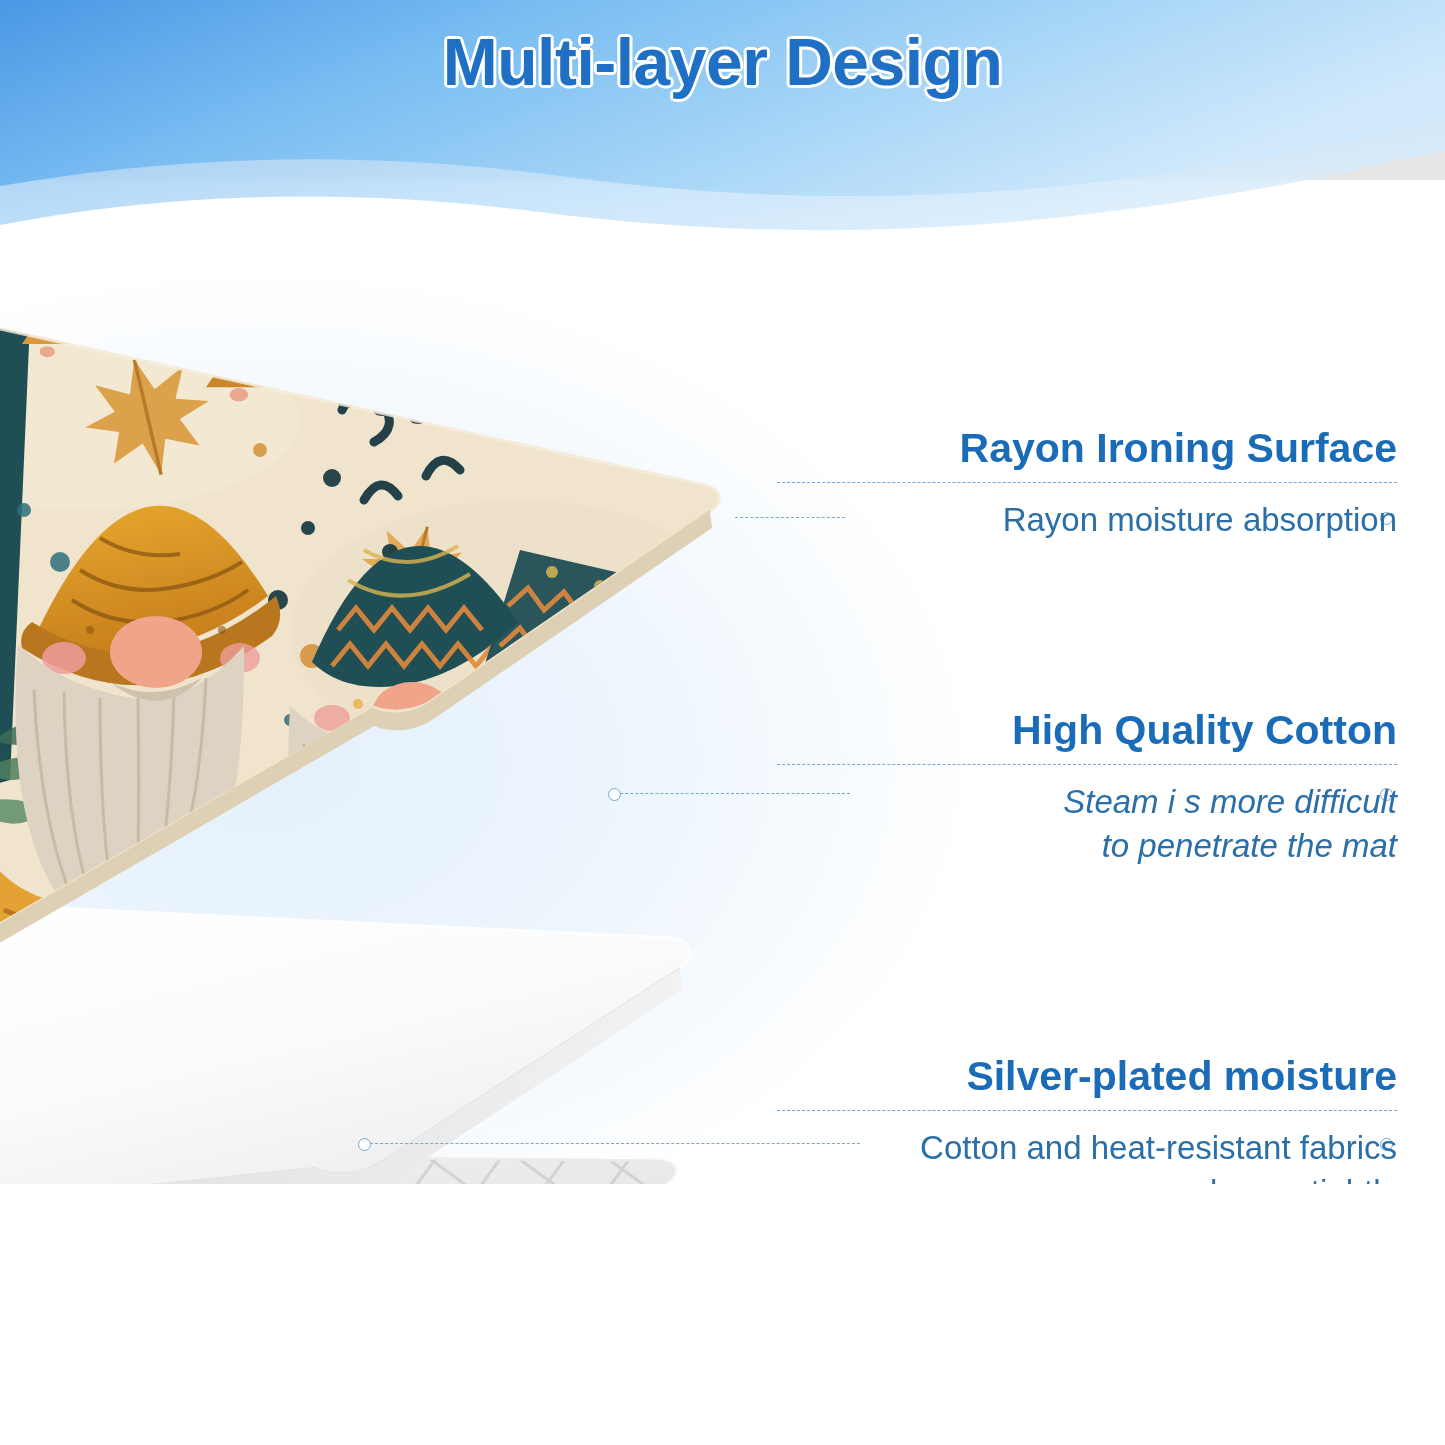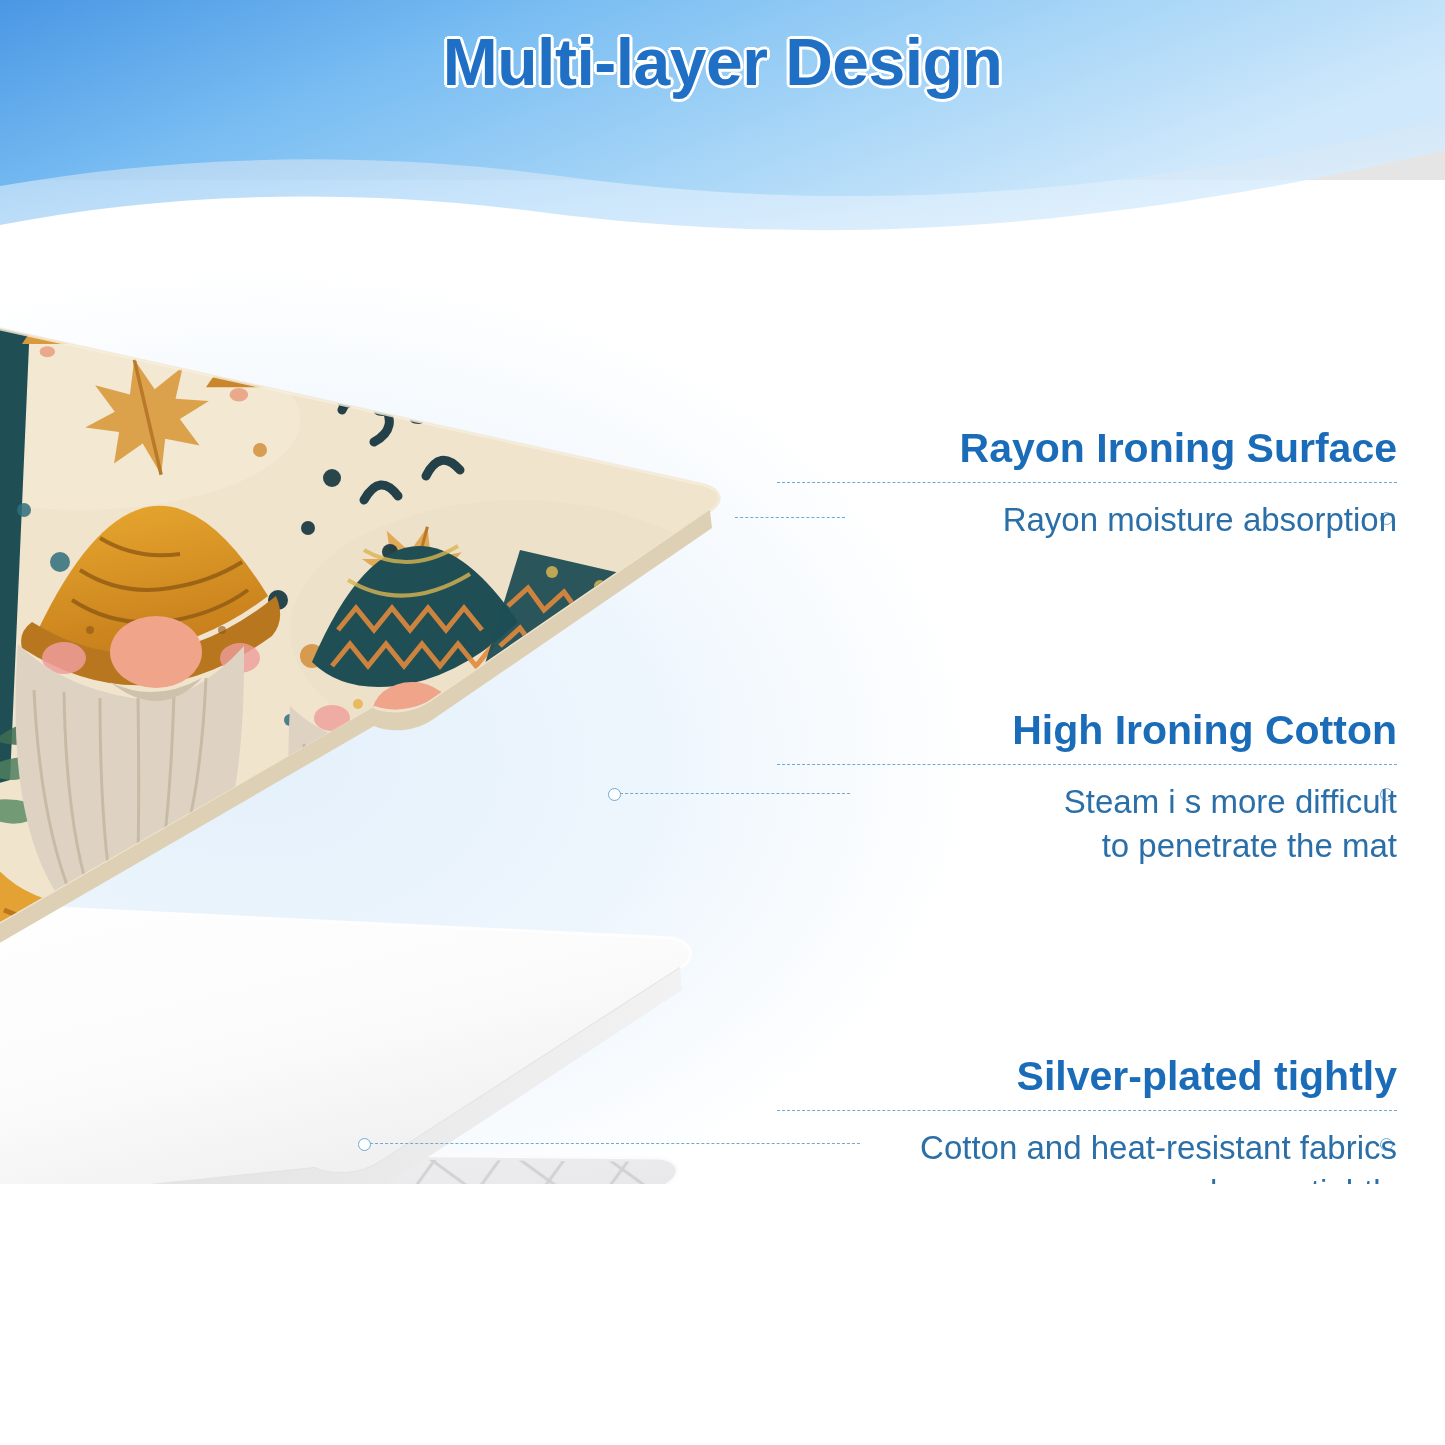--- a/index.html
+++ b/index.html
@@ -356,26 +356,26 @@
   <div class="dot" style="left:358px; top:1138px;"></div>
   <div class="dot" style="left:1380px; top:1138px;"></div>
 
   <div class="feature feature-1">
     <div class="feature-title">Rayon Ironing Surface</div>
     <div class="feature-rule"></div>
     <div class="feature-desc">Rayon moisture absorption</div>
   </div>
 
   <div class="feature feature-2">
-    <div class="feature-title">High Ironing Cotton</div>
+    <div class="feature-title">High Quality Cotton</div>
     <div class="feature-rule"></div>
-    <div class="feature-desc" style="white-space: pre-line;">Steam i s more difficult
+    <div class="feature-desc" style="white-space: pre-line; font-style: italic;">Steam i s more difficult
 to penetrate the mat</div>
   </div>
 
   <div class="feature feature-3">
-    <div class="feature-title">Silver-plated tightly</div>
+    <div class="feature-title">Silver-plated moisture</div>
     <div class="feature-rule"></div>
     <div class="feature-desc" style="white-space: pre-line;">Cotton and heat-resistant fabrics
 sewed more tightly</div>
   </div>
 
 </div>
 
 </body></html>

